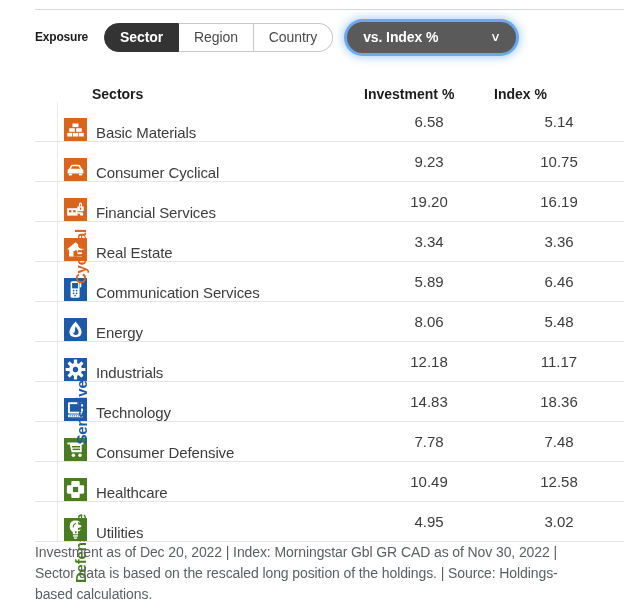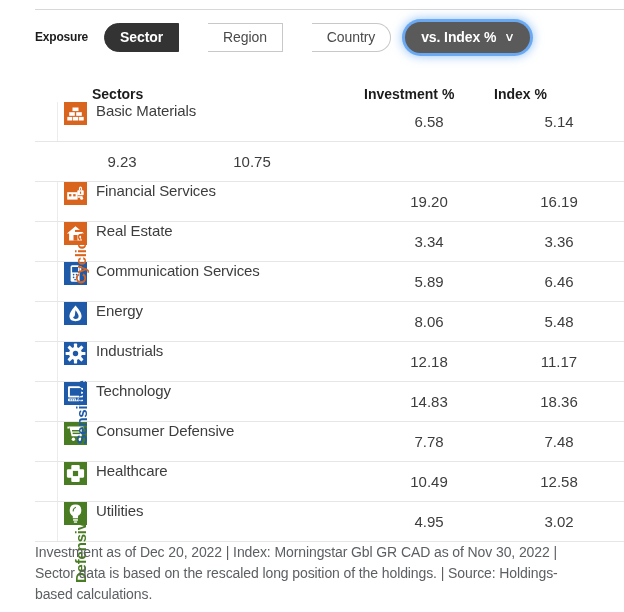--- a/index.html
+++ b/index.html
@@ -49,21 +49,20 @@
     margin-right: 16px;
     white-space: nowrap;
   }
 
   .segmented {
     display: flex;
     align-items: stretch;
     height: 29px;
     border-radius: 15px;
     background: #ffffff;
-    gap: 29px;
   }
   .seg-btn {
     display: flex;
     align-items: center;
     justify-content: center;
     padding: 0 15px;
     font-size: 14px;
     color: #4a4a4a;
     background: #ffffff;
     border-top: 1px solid #c8c8c8;
@@ -99,20 +98,21 @@
     padding: 0 16px;
     border-radius: 16px;
     background: #5a5a5a;
     color: #ffffff;
     font-size: 14px;
     font-weight: bold;
     white-space: nowrap;
     cursor: pointer;
     box-shadow: 0 0 0 3px rgba(90,160,240,0.85), 0 0 10px 4px rgba(90,160,240,0.55);
     letter-spacing: -0.1px;
+    gap: 44px;
   }
   .caret {
     display: inline-block;
     margin-left: 9px;
     font-size: 12px;
     font-weight: normal;
     line-height: 1;
     transform: scaleX(1.25);
   }
 
@@ -150,21 +150,21 @@
   .rail-cell {
     width: 22px;
     flex: 0 0 22px;
     height: 39px;
     position: relative;
   }
 
   .sector-cell {
     flex: 1 1 auto;
     display: flex;
-    align-items: flex-start;
+    align-items: flex-end;
     height: 39px;
     padding-left: 6px;
     border-left: 1px solid #ececeb;
     box-sizing: border-box;
   }
 
   .num-cell {
     width: 130px;
     flex: 0 0 130px;
     text-align: center;
@@ -265,20 +265,32 @@
                 <rect x="14.7" y="14.9" width="5" height="3.6" fill="#ffffff"></rect>
               </svg>
             </span>
             <span class="sector-name">Basic Materials</span>
           </div>
           <div class="num-cell">6.58</div>
           <div class="num-cell">5.14</div>
         </div>
         <div class="row">
           <div class="rail-cell"></div>
+          <div class="sector-cell">
+            <span class="sicon">
+              <svg width="23" height="23" viewBox="0 0 23 23">
+                <rect x="0" y="0" width="23" height="23" fill="#d9641e"></rect>
+                <path d="M3.6 15.4 L3.6 12.6 Q3.6 11.3 5.0 10.9 L6.9 7.6 Q7.4 6.7 8.6 6.7 L14.4 6.7 Q15.6 6.7 16.1 7.6 L18.0 10.9 Q19.4 11.3 19.4 12.6 L19.4 15.4 Z" fill="#ffffff"></path>
+                <rect x="4.6" y="15.4" width="3.6" height="2.1" rx="1" fill="#ffffff"></rect>
+                <rect x="14.8" y="15.4" width="3.6" height="2.1" rx="1" fill="#ffffff"></rect>
+                <path d="M8.3 8.3 L14.7 8.3 L16.1 10.8 L6.9 10.8 Z" fill="#d9641e"></path>
+              </svg>
+            </span>
+            <span class="sector-name">Consumer Cyclical</span>
+          </div>
           <div class="num-cell">9.23</div>
           <div class="num-cell">10.75</div>
         </div>
         <div class="row">
           <div class="rail-cell"></div>
           <div class="sector-cell">
             <span class="sicon">
               <svg width="23" height="23" viewBox="0 0 23 23">
                 <rect x="0" y="0" width="23" height="23" fill="#d9641e"></rect>
                 <rect x="3.2" y="10.2" width="10.4" height="7.4" fill="#ffffff"></rect>

